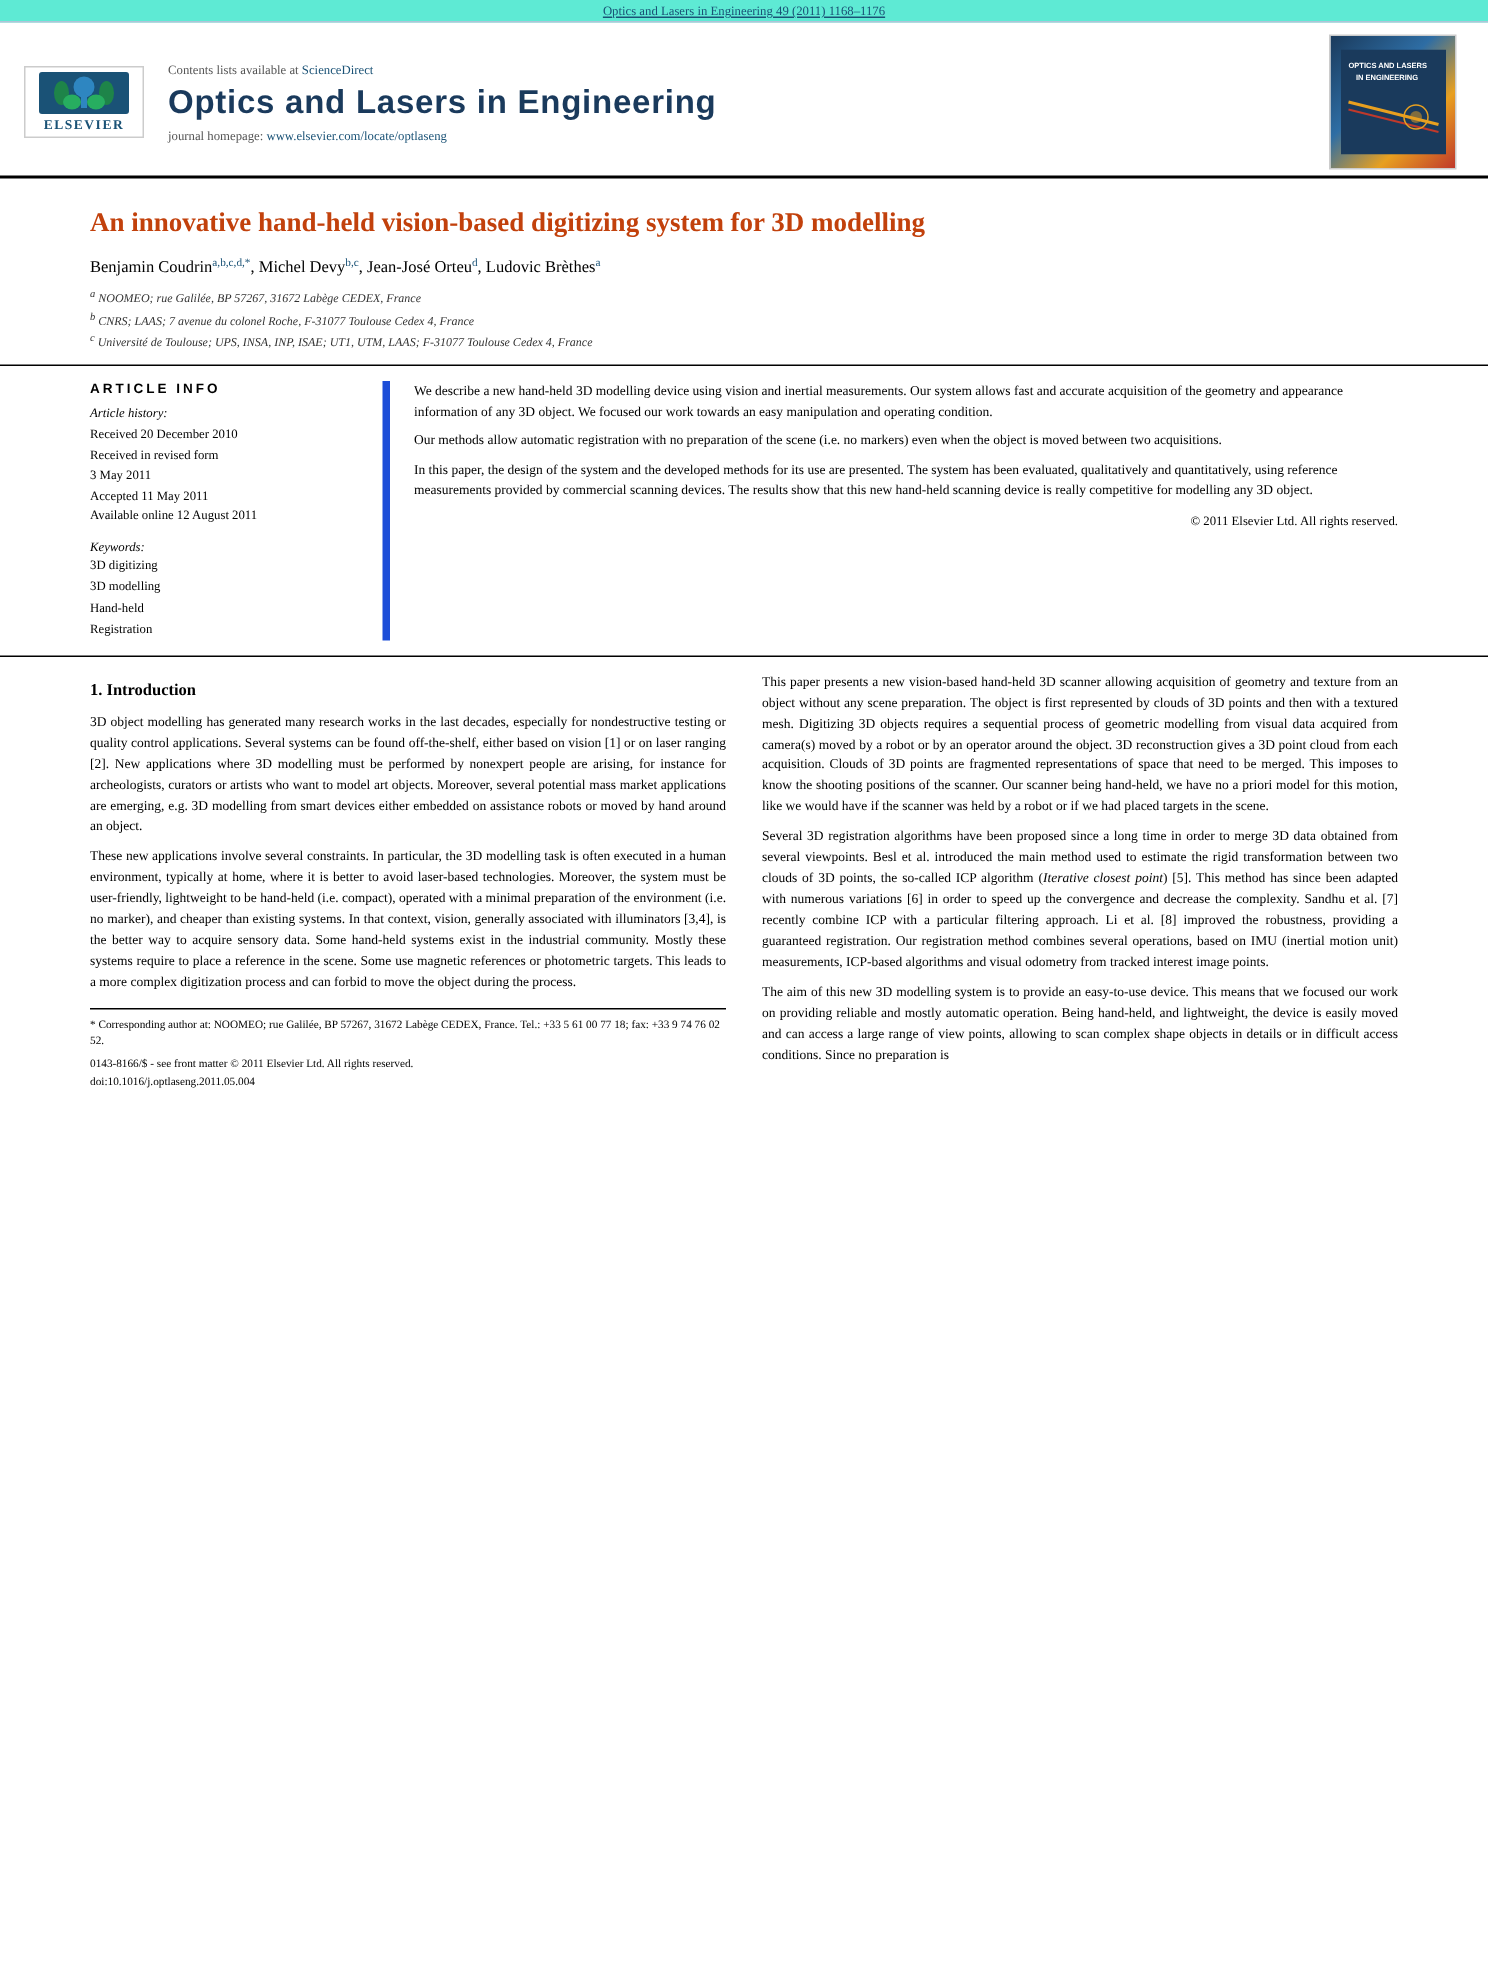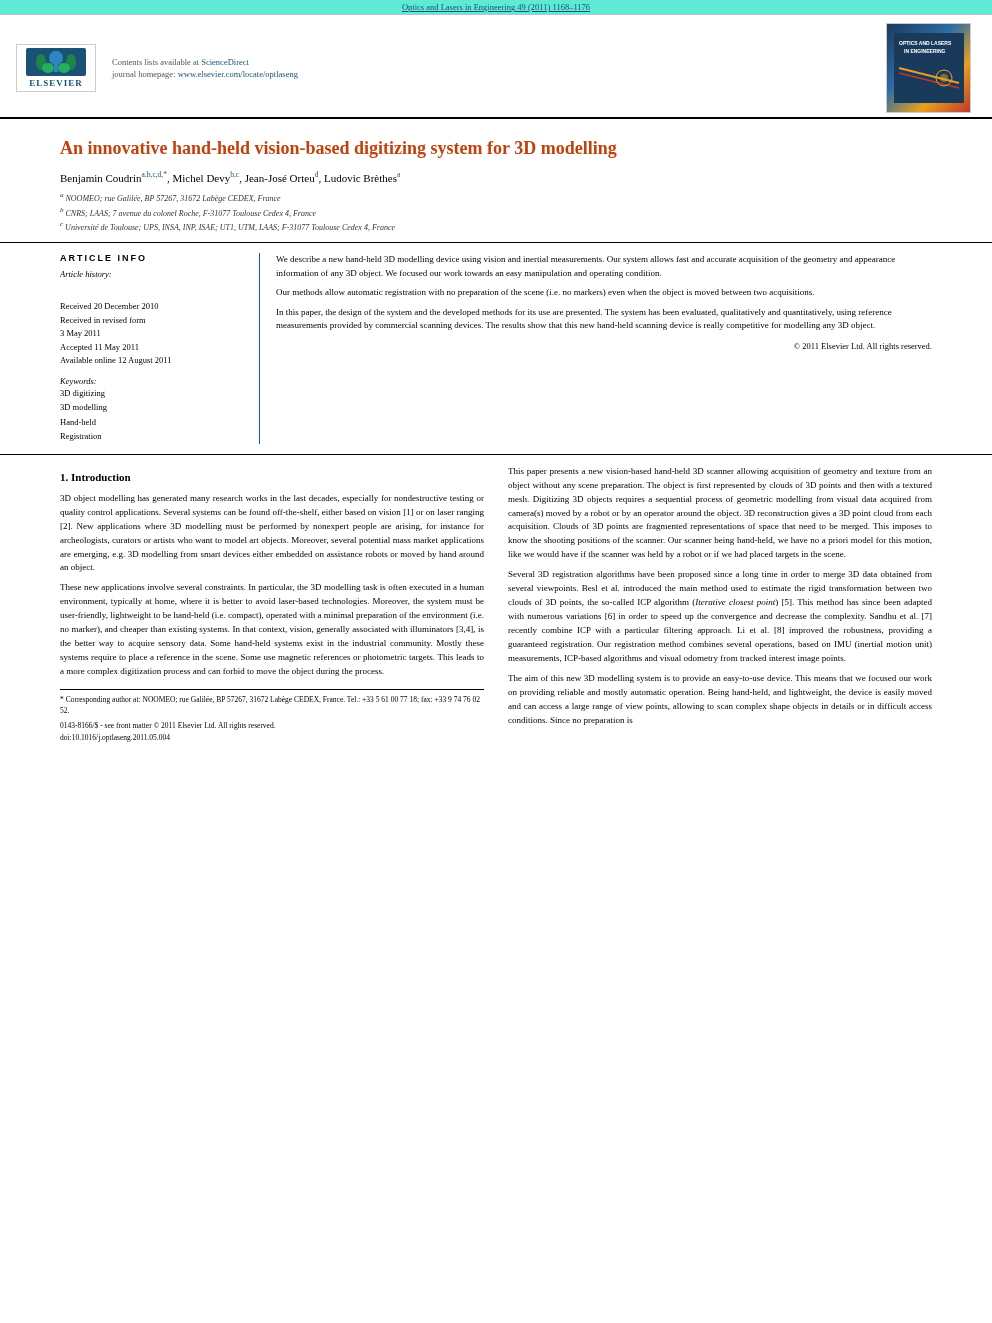--- a/index.html
+++ b/index.html
@@ -129,42 +129,42 @@
       display: flex;
       gap: 0;
       padding: 10px 60px;
       border-bottom: 1px solid #000;
     }
 
     .article-info-col {
       width: 200px;
       min-width: 200px;
       padding-right: 16px;
-      border-right: 1px solid #1d4ed8;
+      border-right: 5px solid #1d4ed8;
     }
 
     .abstract-col {
       flex: 1;
       padding-left: 16px;
     }
 
     .section-heading {
       font-size: 9px;
       letter-spacing: 2px;
       font-family: Arial, sans-serif;
       font-weight: bold;
       text-transform: uppercase;
       margin-bottom: 6px;
       color: #000;
     }
 
     .article-history-label {
       font-size: 8.5px;
       font-style: italic;
-      margin-bottom: 21px;
+      margin-bottom: 3px;
     }
 
     .history-item {
       font-size: 8.5px;
       line-height: 1.6;
       color: #000;
     }
 
     .keywords-heading {
       font-size: 8.5px;
@@ -302,20 +302,21 @@
       </svg>
       <div class="elsevier-text">ELSEVIER</div>
     </div>
   </div>
 
   <div class="header-center">
     <div class="contents-available">
       <span>Contents lists available at</span>
       <span class="sciencedirect-link">ScienceDirect</span>
     </div>
+    <div class="journal-title-big">Optics and Lasers in Engineering</div>
     <div class="journal-homepage">
       <span>journal homepage:</span>
       <span class="sciencedirect-link">www.elsevier.com/locate/optlaseng</span>
     </div>
   </div>
 
   <div class="header-right">
     <div class="journal-cover-img">
       <svg width="70" height="70" viewBox="0 0 70 70">
         <rect width="70" height="70" fill="#1a3a5c"></rect>

